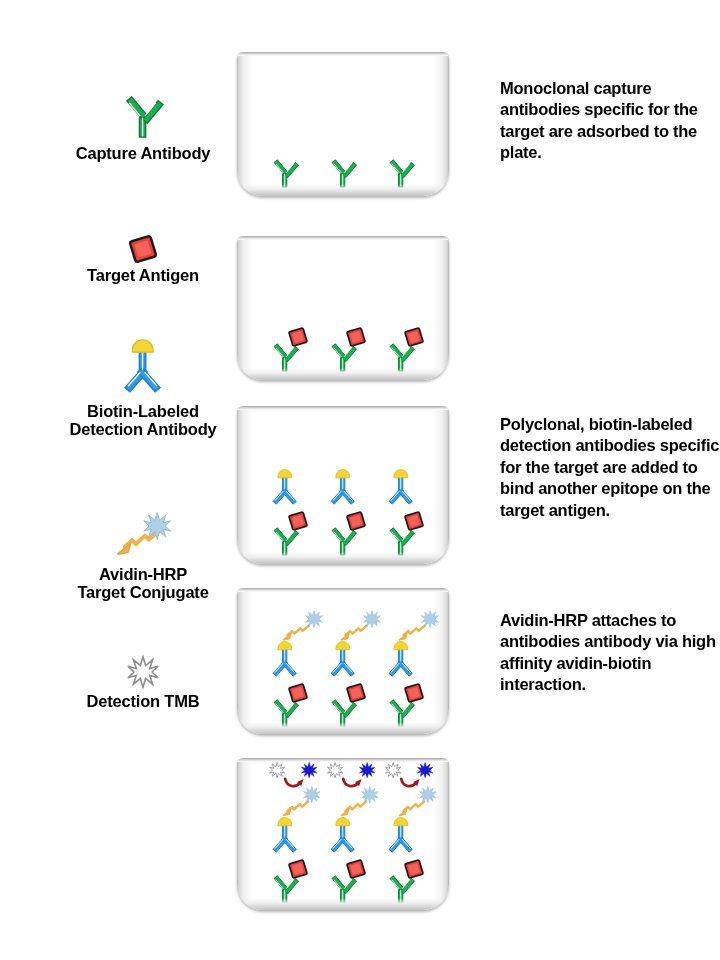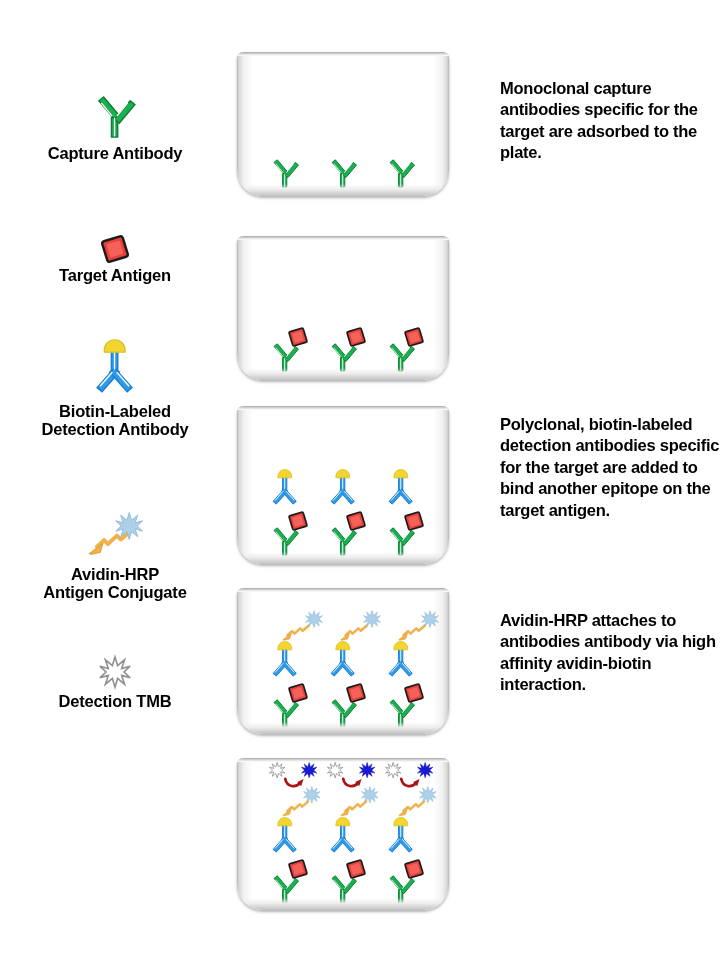--- a/index.html
+++ b/index.html
@@ -21,20 +21,21 @@
     width: 720px;
     height: 960px;
   }
 
   
   .legend-item {
     position: absolute;
     width: 230px;
     left: 0;
     text-align: center;
+    padding-left: 28px;
   }
   .legend-glyph {
     height: 62px;
     display: flex;
     align-items: flex-end;
     justify-content: center;
   }
   .legend-label {
     font-size: 16.5px;
     font-weight: bold;
@@ -200,21 +201,21 @@
   </div>
 
   <div class="legend-item" style="top:505px">
     <div class="legend-glyph" style="height:56px">
       <svg width="62" height="52" viewBox="0 0 48 40" aria-label="avidin-HRP enzyme conjugate">
         <use href="#def-orange-arrow" transform="translate(2,14)"></use>
         <use href="#def-blue-burst" transform="translate(24,2)"></use>
       </svg>
     </div>
     <div class="legend-label">Avidin-HRP
-Antigen Conjugate</div>
+Target Conjugate</div>
   </div>
 
   <div class="legend-item" style="top:648px">
     <div class="legend-glyph" style="height:40px">
       <svg width="32" height="32" viewBox="0 0 22 22" aria-label="unreacted TMB starburst">
         <use href="#def-white-burst"></use>
       </svg>
     </div>
     <div class="legend-label">Detection TMB</div>
   </div>

